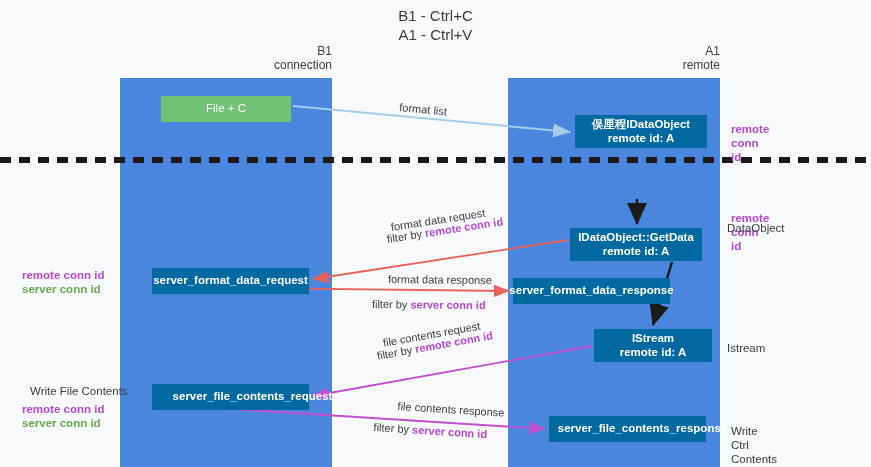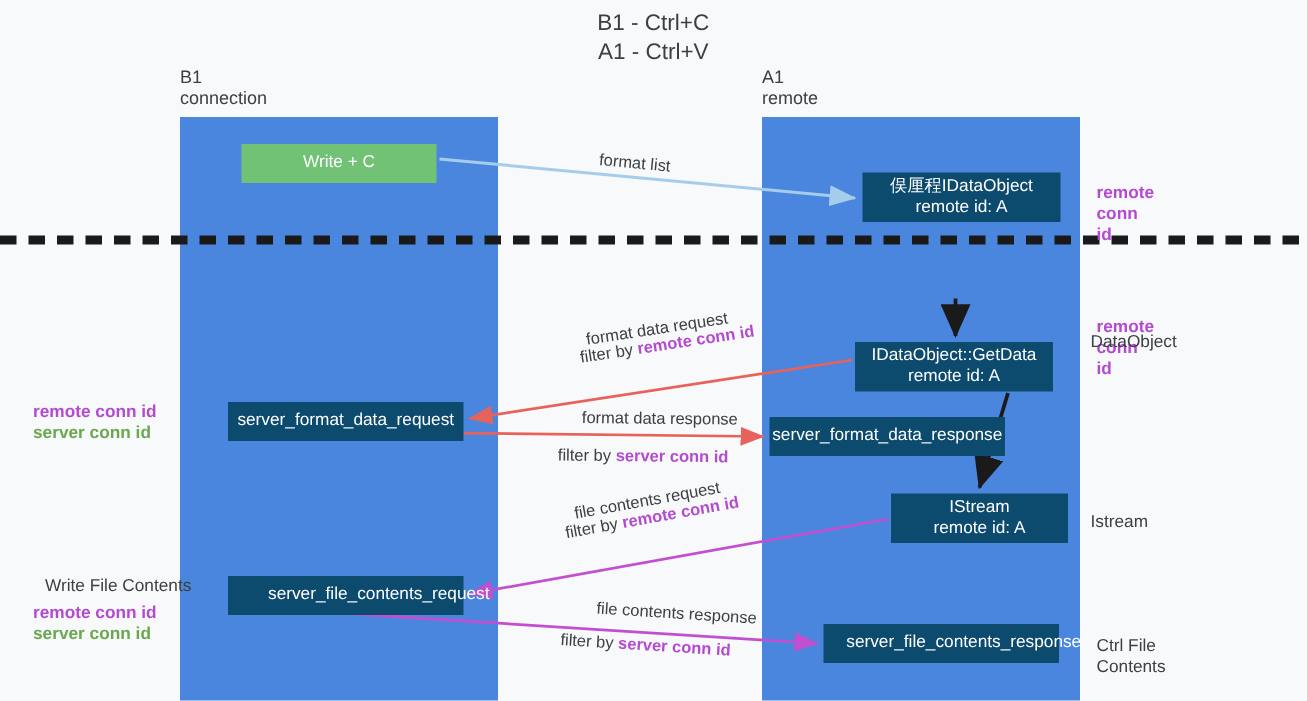--- a/index.html
+++ b/index.html
@@ -16,34 +16,34 @@
   .lane-b1{left:120px;top:78px;width:212px;height:389px;}
   .lane-a1{left:508px;top:78px;width:212px;height:389px;}
 
   .title{
     position:absolute;left:0;top:6px;width:871px;
     text-align:center;font-size:15px;color:#3c4043;line-height:19px;
     white-space:pre-line;
   }
 
   .lane-head{
-    position:absolute;text-align:left;font-size:12px;color:#3c4043;
+    position:absolute;text-align:right;font-size:12px;color:#3c4043;
     line-height:14px;white-space:pre-line;width:212px;
   }
   .head-b1{left:120px;top:44px;}
   .head-a1{left:508px;top:44px;}
 
   .node{
     position:absolute;box-sizing:border-box;
     display:flex;align-items:center;justify-content:center;
     text-align:center;color:#ffffff;font-size:11.5px;line-height:13.5px;
     white-space:pre-line;padding:2px 4px;
   }
   .green{background:#72c276;}
-  .orange{background:#0c4a6e;}
+  .orange{background:#0369a1;font-weight:bold;}
 
   .n-ctrlc{left:161px;top:96px;width:130px;height:26px;}
   .n-idataobject{left:575px;top:115px;width:132px;height:33px;}
   .n-ctrlv{left:578px;top:172px;width:118px;height:26px;}
   .n-getdata{left:570px;top:228px;width:132px;height:33px;}
   .n-fmtreq{left:152px;top:268px;width:157px;height:26px;}
   .n-fmtresp{left:513px;top:278px;width:157px;height:26px;}
   .n-istream{left:594px;top:329px;width:118px;height:33px;}
   .n-filereq{left:152px;top:384px;width:157px;height:26px;padding-left:48px;}
   .n-fileresp{left:549px;top:416px;width:157px;height:26px;padding-left:34px;}
@@ -110,37 +110,37 @@
 
     <line x1="152" y1="287" x2="509" y2="291" stroke="#e8625c" stroke-width="1.8" marker-end="url(#ah-red)"></line>
 
     <line x1="672" y1="262" x2="653" y2="325" stroke="#1a1a1a" stroke-width="2.5" marker-end="url(#ah-black)"></line>
 
     <line x1="592" y1="346" x2="313" y2="396" stroke="#c24fd0" stroke-width="1.8" marker-end="url(#ah-magenta)"></line>
 
     <line x1="152" y1="404" x2="545" y2="429" stroke="#c24fd0" stroke-width="1.8" marker-end="url(#ah-magenta)"></line>
   </svg>
 
-  <div class="node green n-ctrlc">Write + C</div>
+  <div class="node green n-ctrlc">File + C</div>
   <div class="node orange n-idataobject">俣厘程IDataObject
 remote id: A</div>
   <div class="node orange n-getdata">IDataObject::GetData
 remote id: A</div>
   <div class="node orange n-fmtreq">server_format_data_request</div>
   <div class="node orange n-fmtresp">server_format_data_response</div>
   <div class="node orange n-istream">IStream
 remote id: A</div>
   <div class="node orange n-filereq">server_file_contents_request</div>
   <div class="node orange n-fileresp">server_file_contents_response</div>
 
   <div class="side s-r1 purple">remote conn id</div>
   <div class="side s-r2 purple">remote conn id</div>
   <div class="side s-r3">DataObject</div>
   <div class="side s-r4">Istream</div>
-  <div class="side s-r5">Ctrl File Contents</div>
+  <div class="side s-r5">Write Ctrl Contents</div>
 
   <div class="side s-l1">
     <div class="purple">remote conn id</div>
     <div class="green-t">server conn id</div>
   </div>
   <div class="side s-l2">Write File Contents</div>
   <div class="side s-l3">
     <div class="purple">remote conn id</div>
     <div class="green-t">server conn id</div>
   </div>

